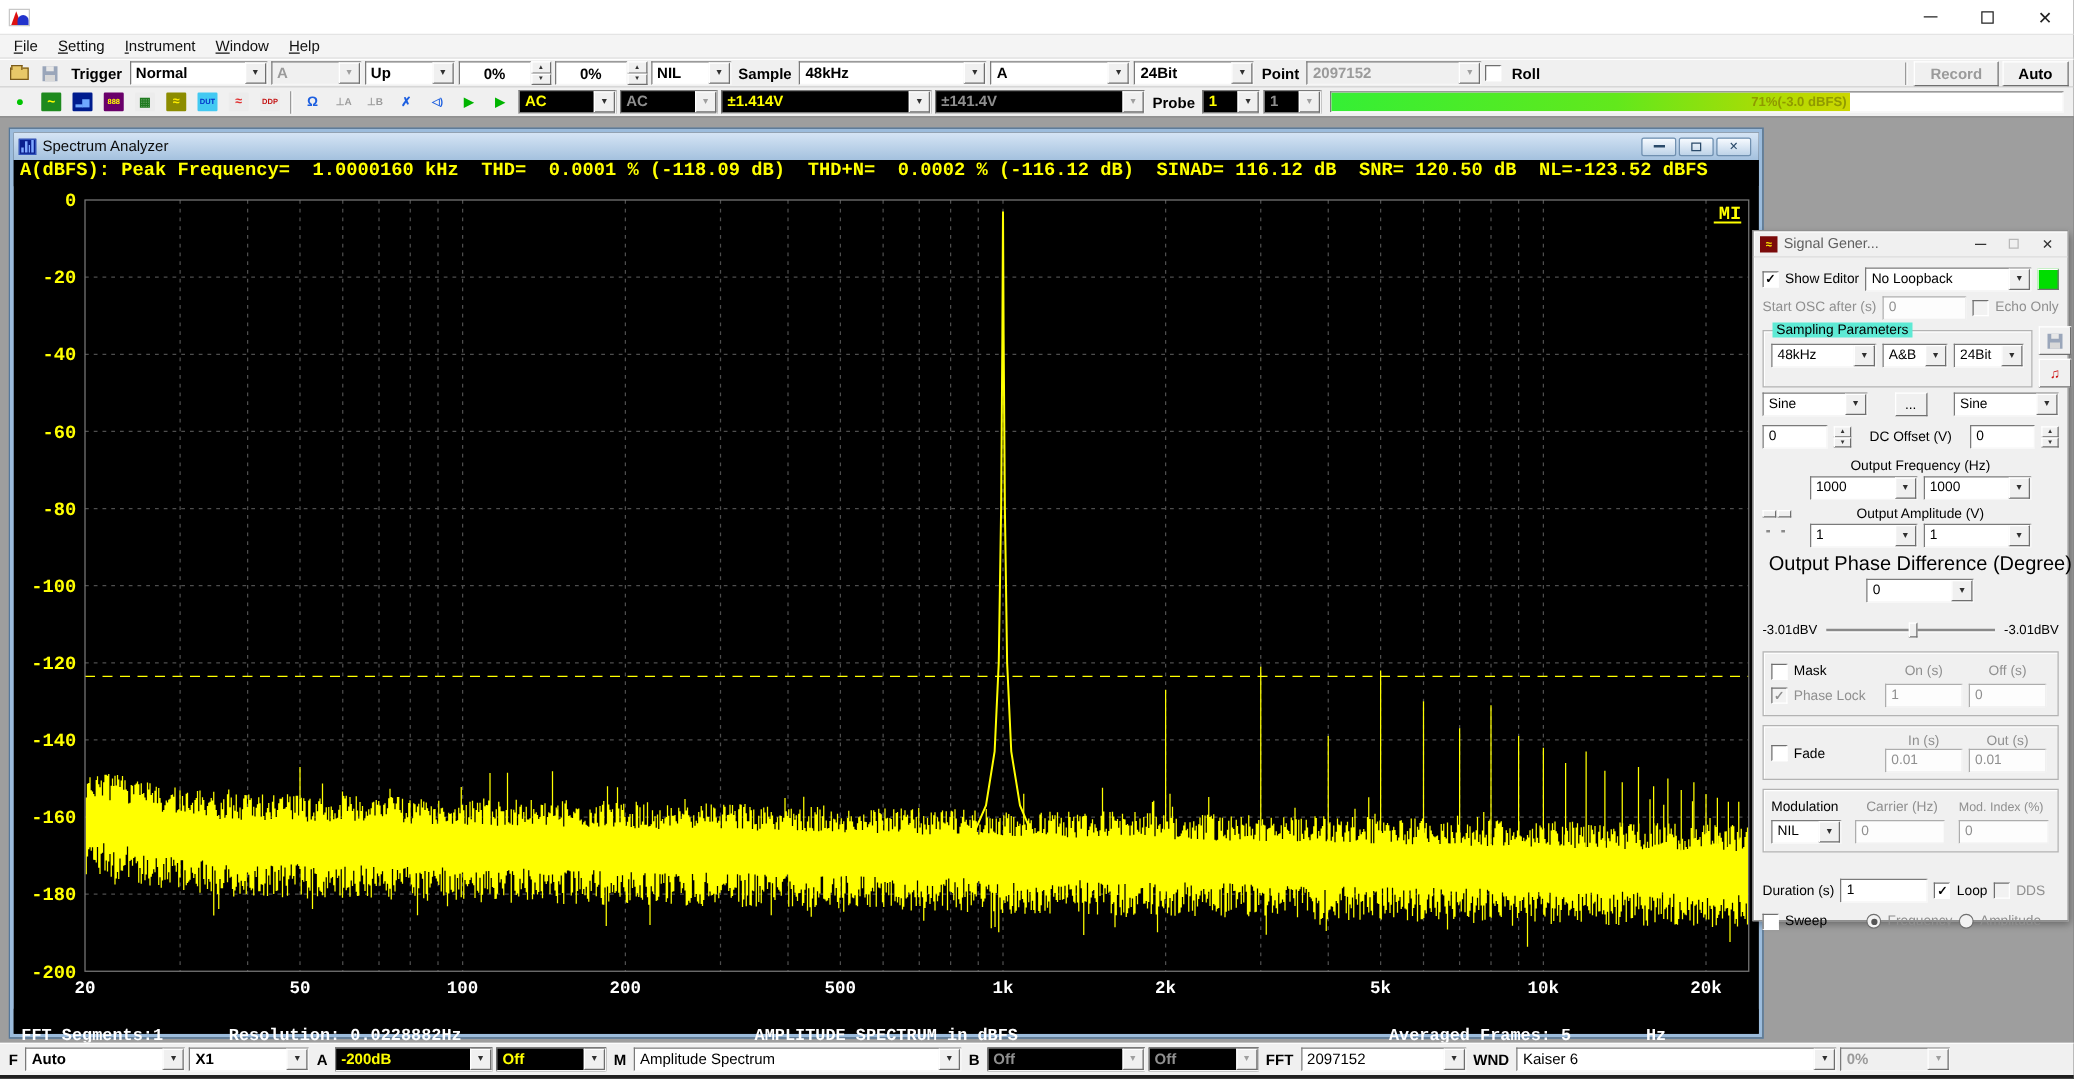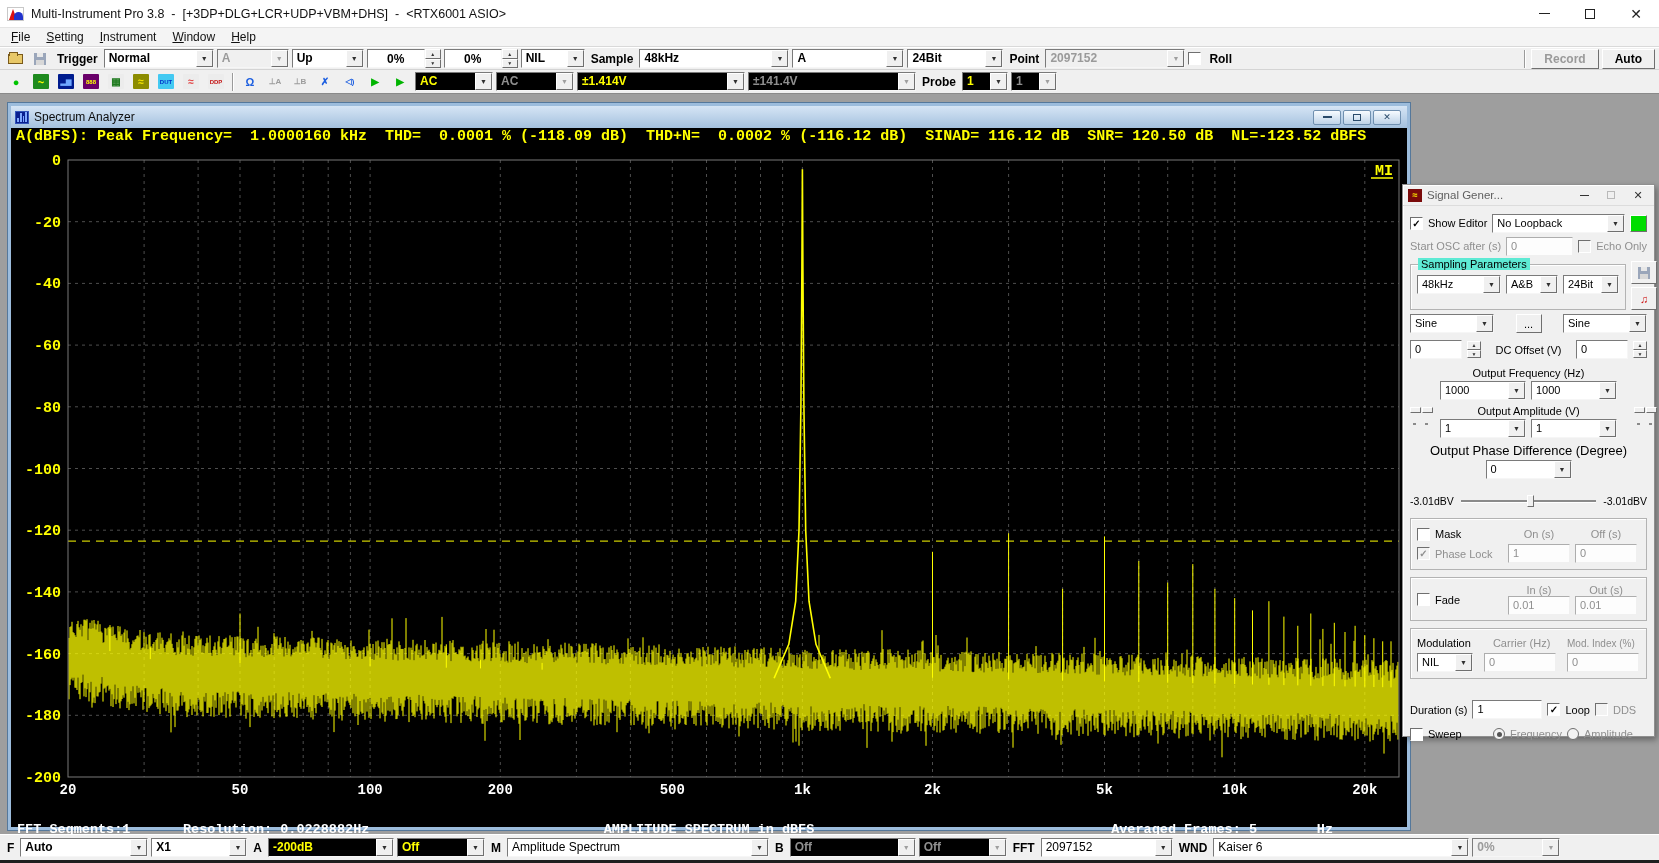--- a/index.html
+++ b/index.html
@@ -128,21 +128,20 @@
 .sg-icon{width:14px;height:13px;background:#7a0a0a;color:#ffee00;font-size:9px;font-weight:bold;display:flex;align-items:center;justify-content:center}
 </style>
 </head>
 <body>
 
 <div class="titlebar">
   <span class="mi-appicon">
       <i class="red"></i>
       <i class="blue"></i>
     </span>
-  <span class="title-text">Multi-Instrument Pro 3.8  -  [+3DP+DLG+LCR+UDP+VBM+DHS]  -  &lt;RTX6001 ASIO&gt;</span>
   <span class="win-controls">
     <span class="win-btn">
         <span class="minbar"></span>
       </span>
     <span class="win-btn">
         <span class="maxbox"></span>
       </span>
     <span class="win-btn">✕</span>
   </span>
 </div>
@@ -289,20 +288,25 @@
     <span class="dd-arrow">▼</span>
   </div>
   <span class="lbl">Probe</span>
   <div class="dd black" style="width:46px">
     <span class="dd-val">1</span>
     <span class="dd-arrow">▼</span>
   </div>
   <div class="dd blackdis dis" style="width:46px">
     <span class="dd-val">1</span>
     <span class="dd-arrow">▼</span>
+  </div>
+  <div class="pbar">
+    <div class="pfill" style="width: 71%;">
+      <span class="ptext">71%(-3.0 dBFS)</span>
+    </div>
   </div>
 </div>
 
 <div class="mdi">
 
   <div class="sa">
     <div class="sa-title">
       <span class="sa-icon">
           <i style="height:4px"></i>
           <i style="height:9px"></i>
@@ -543,21 +547,21 @@
           <div class="sg-row" style="justify-content:center">
             <div class="dd" style="width:86px">
               <span class="dd-val">1</span>
               <span class="dd-arrow">▼</span>
             </div>
             <div class="dd" style="width:86px">
               <span class="dd-val">1</span>
               <span class="dd-arrow">▼</span>
             </div>
           </div>
-          <div class="sg-center-lbl" style="font-size:13px">Output Phase Difference (Degree)</div>
+          <div class="sg-center-lbl" style="font-size:16px">Output Phase Difference (Degree)</div>
           <div class="sg-row" style="justify-content:center">
             <div class="dd" style="width:86px">
               <span class="dd-val">0</span>
               <span class="dd-arrow">▼</span>
             </div>
           </div>
         </div>
         <div class="vslides">
           <span class="vtrack" style="left:5px"></span>
           <span class="vtrack" style="left:17px"></span>

